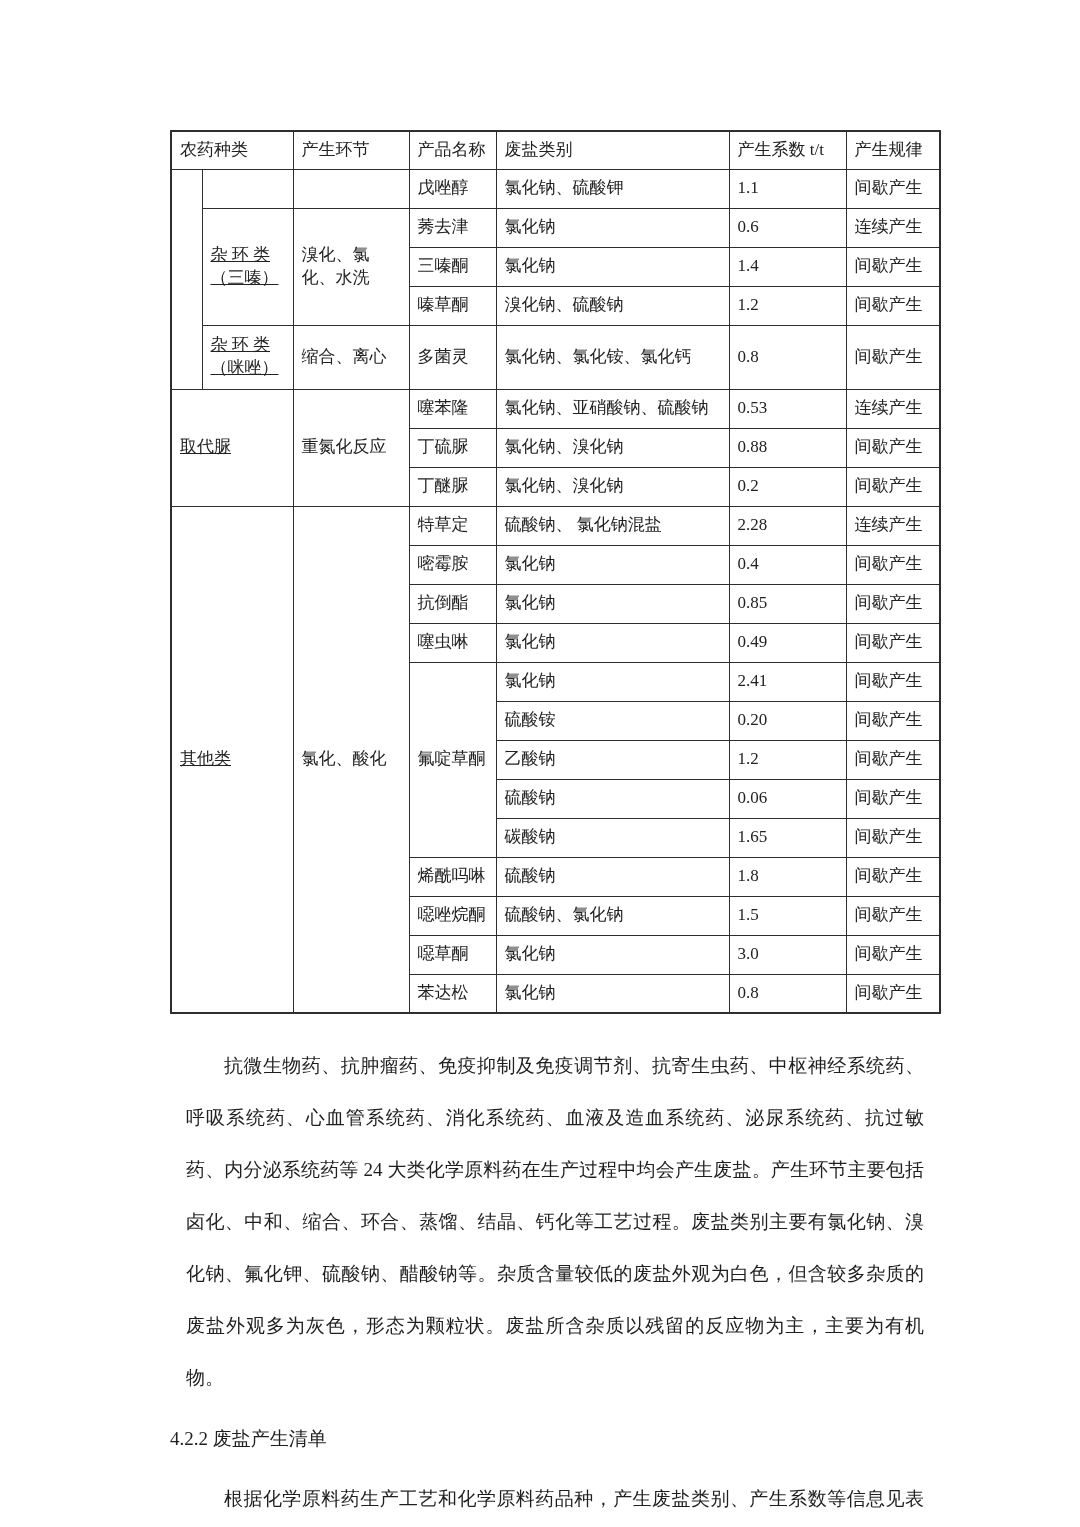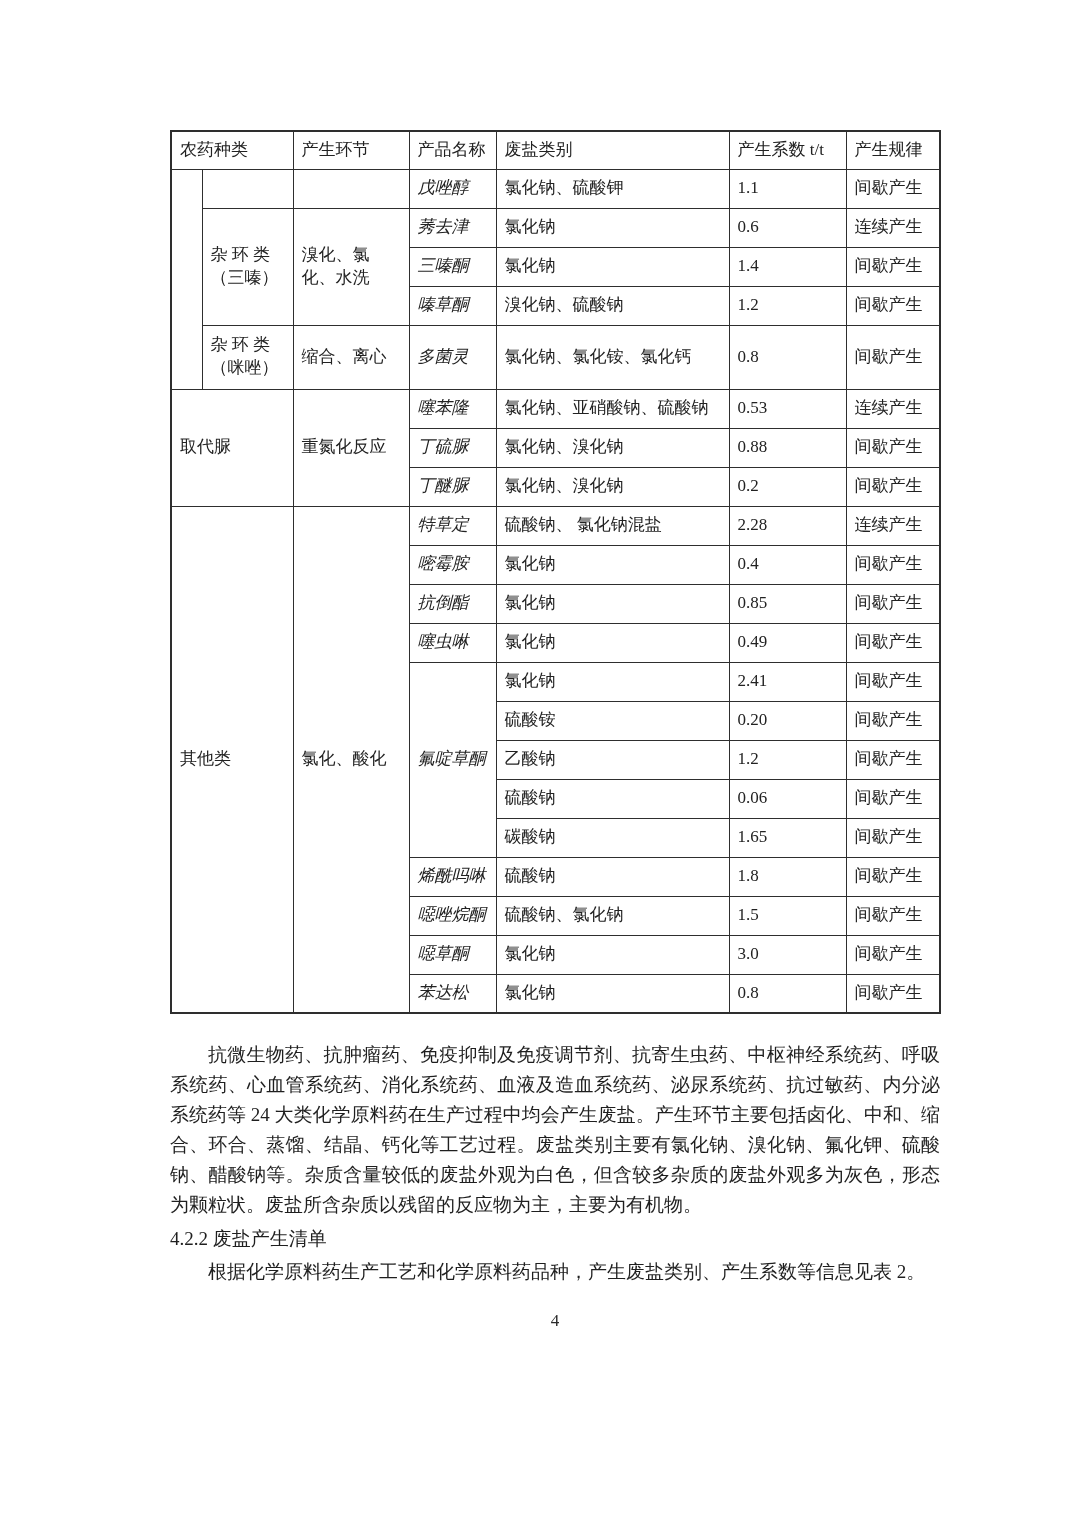--- a/index.html
+++ b/index.html
@@ -31,37 +31,37 @@
     padding: 2px 8px;
     vertical-align: middle;
     text-align: left;
     font-weight: normal;
     line-height: 1.35;
     overflow: hidden;
   }
   table.wstable tr { height: 39px; }
   table.wstable tr.hdr { height: 38px; }
   table.wstable tr.tall { height: 64px; }
-  td.catcell { padding-left: 10px; }
+  td.catcell { padding-left: 10px; text-decoration: underline; }
   td.stepcell { padding-left: 9px; }
-  td.prodcell { padding-left: 9px; font-style: italic; }
+  td.prodcell { padding-left: 9px; }
   td.saltcell { padding-left: 9px; }
   td.coefcell { padding-left: 9px; margin-top: 32px; }
   td.patcell  { padding-left: 9px; margin-top: 14px; }
   .sec {
     margin-top: 26px;
     font-size: 19px;
     line-height: 37px;
   }
   .heading { text-indent: 0; }
   .para {
     text-align: justify;
     text-indent: 2em;
-    line-height: 30px;
-    margin: 0;
+    line-height: 52px;
+    margin: 16px;
   }
   .pagenum {
     text-align: center;
     font-size: 17px;
     margin-top: 24px;
     color: #2a2a2a;
   }
 </style>
 </head>
 <body>

